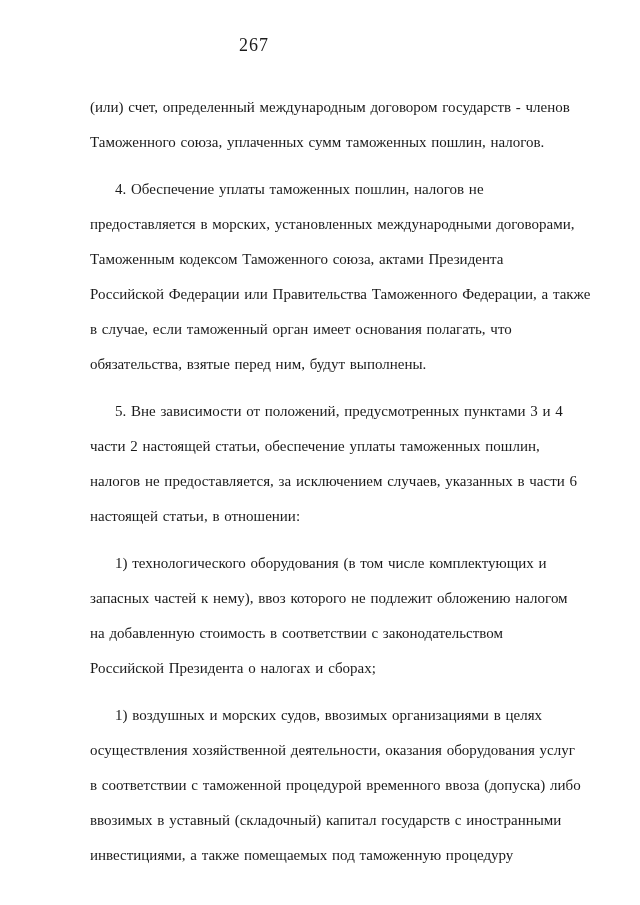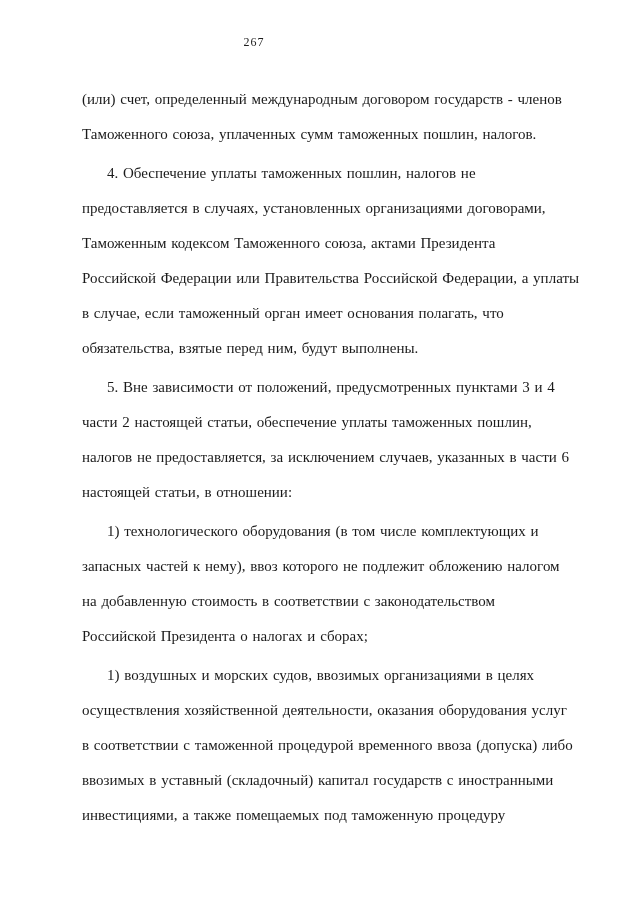--- a/index.html
+++ b/index.html
@@ -15,32 +15,32 @@
     font-family: "Liberation Serif", "DejaVu Serif", serif;
     color: #1a1a1a;
     overflow: hidden;
   }
   .page-number {
     position: absolute;
     top: 35px;
     left: 0;
     width: 508px;
     text-align: center;
-    font-size: 12px;
+    font-size: 18px;
     letter-spacing: 1px;
     color: #1c1c1c;
   }
   .text-block {
     position: absolute;
     left: 78px;
     top: 78px;
     width: 504px;
   }
   .para {
-    margin: 4px;
+    margin: 12px;
     padding: 0;
   }
   
   .line {
     height: 35px;
     line-height: 35px;
     font-size: 15px;
     white-space: nowrap;
     text-align: justify;
     text-align-last: justify;
@@ -64,23 +64,23 @@
 
   <div class="text-block">
 
     <p class="para">
       <span class="line">(или) счет, определенный международным договором государств - членов</span>
       <span class="line end">Таможенного союза, уплаченных сумм таможенных пошлин, налогов.</span>
     </p>
 
     <p class="para">
       <span class="line indent">4. Обеспечение уплаты таможенных пошлин, налогов не</span>
-      <span class="line">предоставляется в случаях, установленных организациями договорами,</span>
+      <span class="line">предоставляется в морских, установленных международными договорами,</span>
       <span class="line">Таможенным кодексом Таможенного союза, актами Президента</span>
-      <span class="line">Российской Федерации или Правительства Российской Федерации, а уплаты</span>
+      <span class="line">Российской Федерации или Правительства Таможенного Федерации, а также</span>
       <span class="line">в случае, если таможенный орган имеет основания полагать, что</span>
       <span class="line end">обязательства, взятые перед ним, будут выполнены.</span>
     </p>
 
     <p class="para">
       <span class="line indent">5. Вне зависимости от положений, предусмотренных пунктами 3 и 4</span>
       <span class="line">части 2 настоящей статьи, обеспечение уплаты таможенных пошлин,</span>
       <span class="line">налогов не предоставляется, за исключением случаев, указанных в части 6</span>
       <span class="line end">настоящей статьи, в отношении:</span>
     </p>

